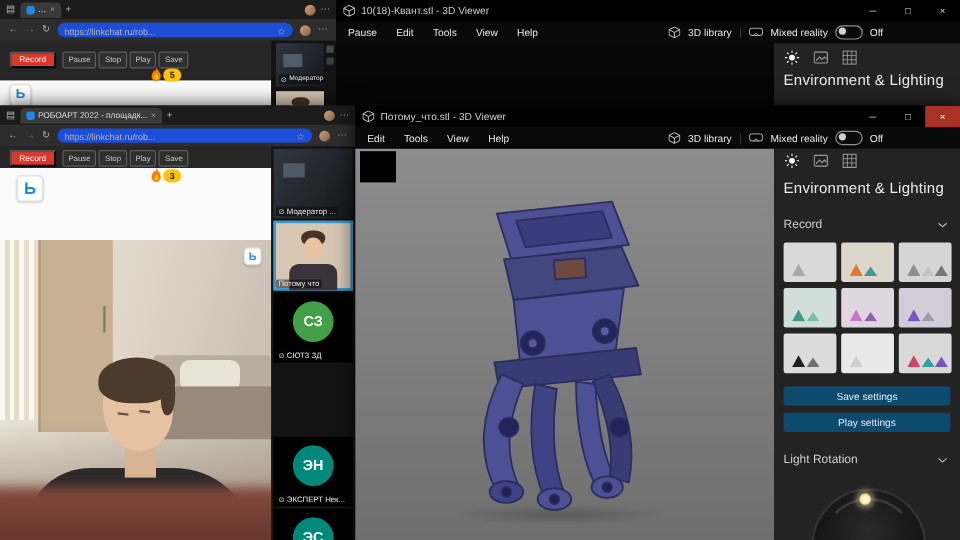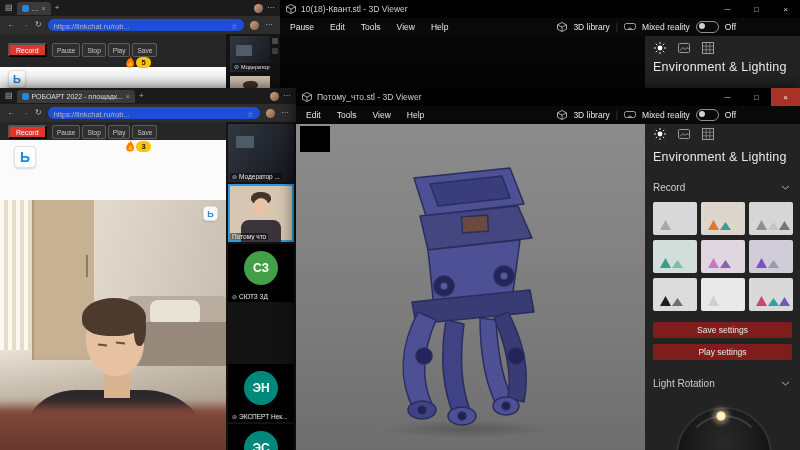--- a/index.html
+++ b/index.html
@@ -55,21 +55,21 @@
   .vsep{color:#3e3e3e;font-size:9px}
   .libl{font-size:8.5px;color:#e8e8e8;white-space:nowrap}
   .toggle{width:21px;height:10px;border:1px solid #909090;border-radius:6px;position:relative;flex:none}
   .knob{position:absolute;left:2px;top:1px;width:6px;height:6px;border-radius:50%;background:#d0d0d0}
   .vbody{position:relative}
   .vcanvas{position:absolute;top:0;bottom:0}
   .vpanel{position:absolute;top:0;bottom:0;right:0;width:155px;background:#232323}
   .ptab-icons{position:absolute;left:9px;display:flex;gap:12px;align-items:center}
   .phead{position:absolute;left:8px;font-size:12.5px;color:#e9e9e9;letter-spacing:.2px;white-space:nowrap}
   .psub{position:absolute;left:8px;font-size:10px;color:#cdcdcd}
-  .pbtn{position:absolute;left:8px;width:139px;height:16px;background:#7f1d1d;border-radius:2px;color:#e9e9e9;
+  .pbtn{position:absolute;left:8px;width:139px;height:16px;background:#0c4a6e;border-radius:2px;color:#e9e9e9;
         font-size:8.5px;display:flex;align-items:center;justify-content:center}
   .chev{position:absolute;right:10px}
   .tgrid{position:absolute;left:8px;top:78px;width:142px;display:flex;flex-wrap:wrap;gap:5px 4px}
   .theme-cell{width:44px;height:33px;border-radius:2px;position:relative;overflow:hidden}
   .accent{position:absolute;bottom:5px;width:11px;height:10px;clip-path:polygon(50% 0,100% 100%,0 100%)}
   .accent.a0{left:7px}.accent.a1{left:19px;height:8px}.accent.a2{left:30px;height:9px}
   .dial{position:absolute;left:31px;top:283px;width:92px;height:92px;border-radius:50%;
         background:radial-gradient(circle at 50% 36%,#2a2a2a 0%,#161616 55%,#0b0b0b 100%);border:2px solid #323232}
   .dial::before{content:"";position:absolute;inset:6px;border-radius:50%;
         border:2px solid rgba(255,255,230,.14);border-bottom-color:transparent;border-left-color:transparent;border-right-color:transparent}

